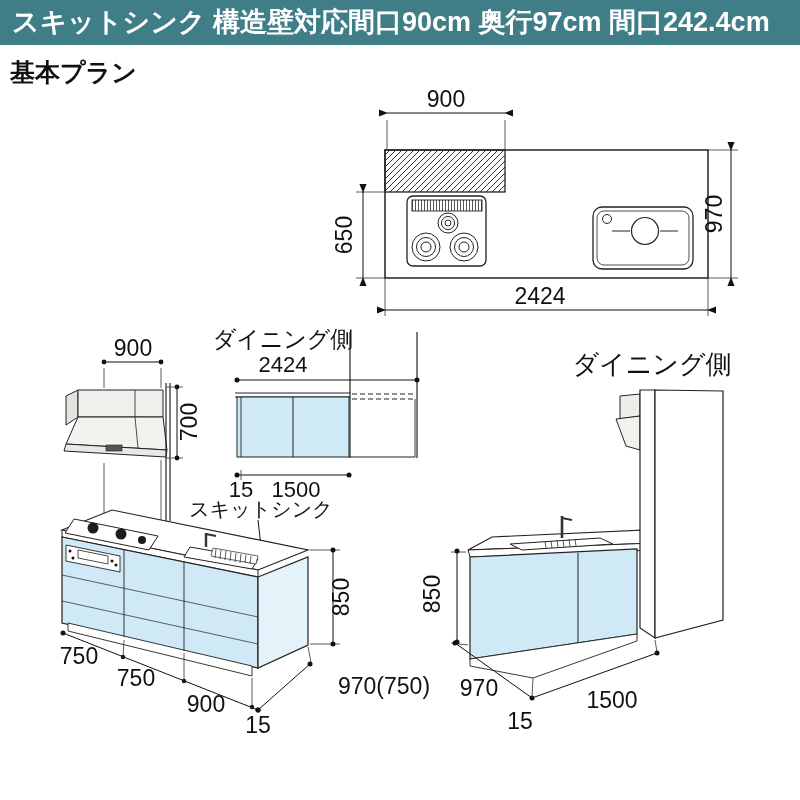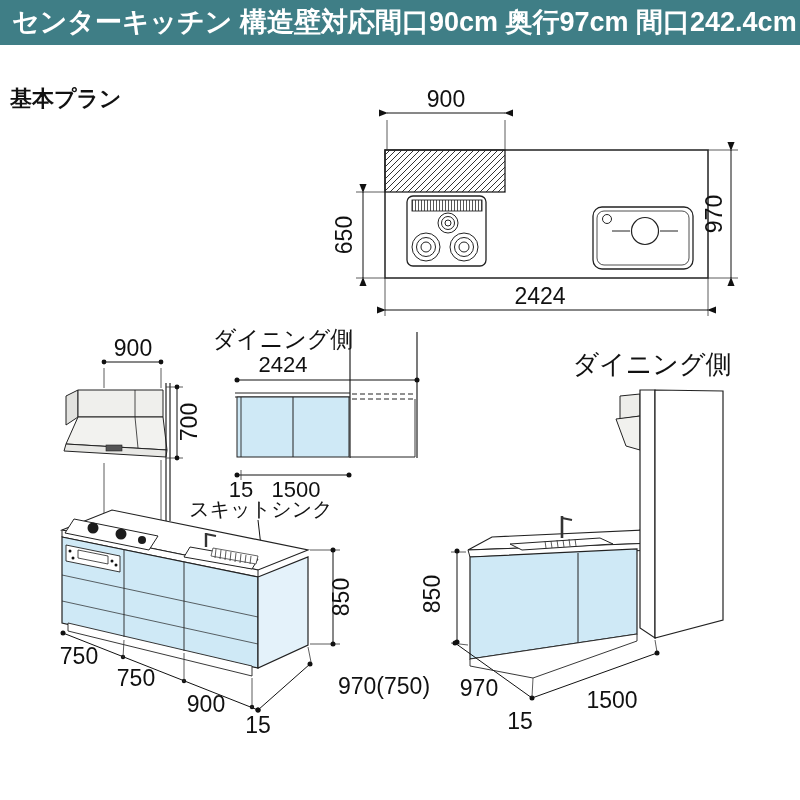--- a/index.html
+++ b/index.html
@@ -1,40 +1,40 @@
 <!DOCTYPE html>
 <html><head>
 <meta charset="utf-8">
 <style>
   html,body{margin:0;padding:0;background:#ffffff;}
   .stage{position:relative;width:800px;height:800px;background:#fff;overflow:hidden;
          font-family:"Liberation Sans","DejaVu Sans",sans-serif;}
   .header{position:absolute;left:0;top:0;width:800px;height:45px;background:#3F7E86;
           color:#fff;font-size:27px;font-weight:bold;line-height:45px;
           padding-left:12px;box-sizing:border-box;white-space:nowrap;}
-  .plan-title{position:absolute;left:10px;top:56px;font-size:22px;font-weight:bold;color:#111;margin-top:28px;}
+  .plan-title{position:absolute;left:10px;top:56px;font-size:25px;font-weight:bold;color:#111;}
   svg{position:absolute;left:0;top:0;}
   svg text{fill:#111;font-family:"Liberation Sans","DejaVu Sans",sans-serif;}
   .dim{font-size:23px;}
   .dimS{font-size:22px;}
   .jp{font-size:23px;}
   .jpBig{font-size:26px;}
   .jpS{font-size:20px;}
   .ln{stroke:#222;fill:none;}
   .dl{stroke:#111;stroke-width:1;fill:none;}
   .ext{stroke:#333;stroke-width:0.8;fill:none;}
   .dot{fill:#111;stroke:none;}
 </style>
 </head>
 <body>
 
 <div class="stage">
 
   <div class="header">
-    <span>センターキッチン 構造壁対応間口90cm 奥行97cm 間口242.4cm</span>
+    <span>スキットシンク 構造壁対応間口90cm 奥行97cm 間口242.4cm</span>
   </div>
 
   <div class="plan-title">基本プラン</div>
 
   <svg width="800" height="800" viewBox="0 0 800 800">
     <defs>
       <pattern id="hatch" width="6" height="6" patternUnits="userSpaceOnUse">
         <path d="M0,6 L6,0" stroke="#333" stroke-width="1"></path>
       </pattern>
       <pattern id="vhatch" width="3" height="12" patternUnits="userSpaceOnUse">

